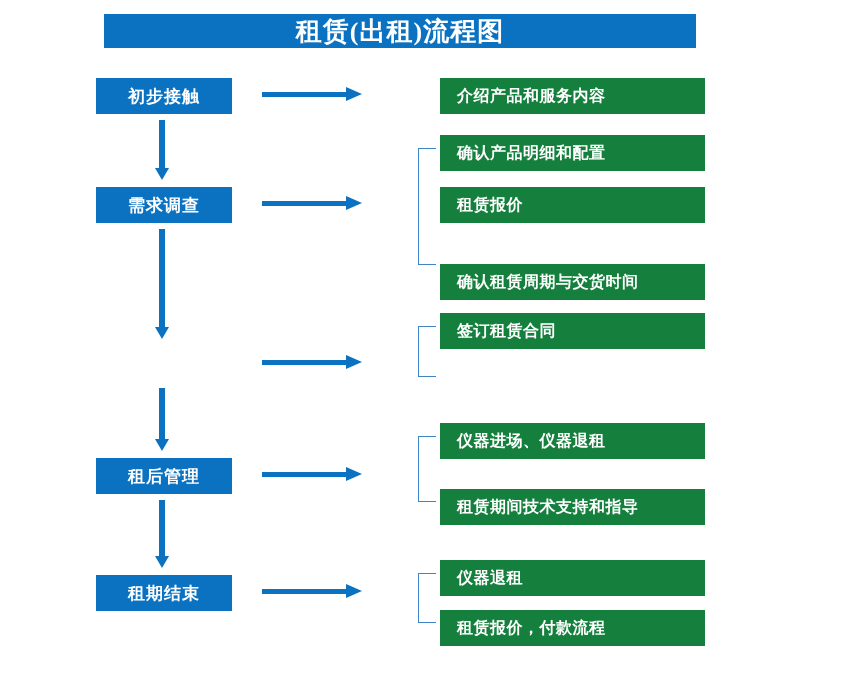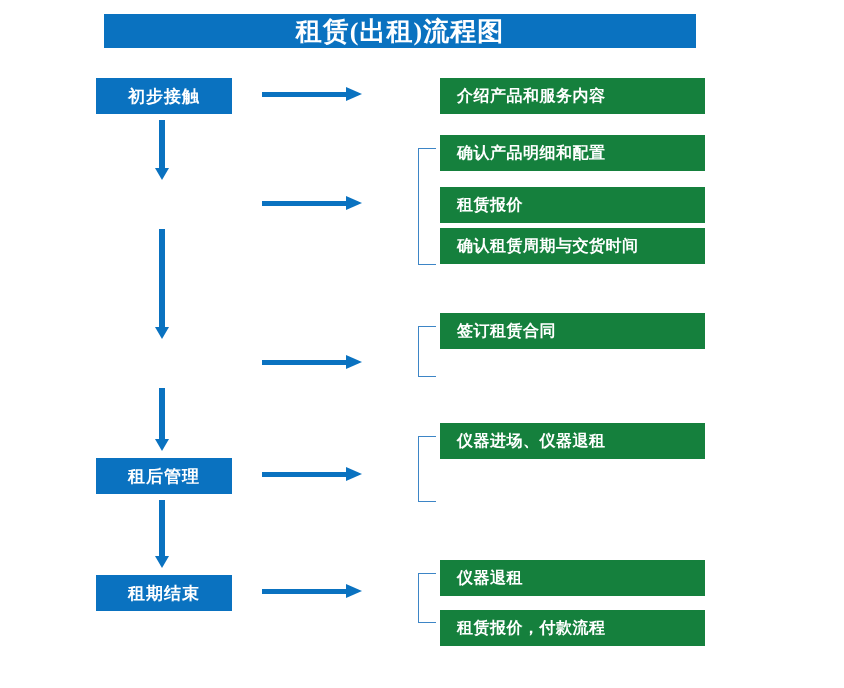--- a/index.html
+++ b/index.html
@@ -112,20 +112,21 @@
   }
 </style>
 </head>
 <body>
 
 <div id="canvas">
 
   <div class="title-banner">租赁(出租)流程图</div>
 
   <div class="stage-box" style="top:78px">初步接触</div>
+  <div class="stage-box" style="top:187px">需求调查</div>
   <div class="stage-box" style="top:575px">租期结束</div>
   <div class="stage-box" style="top:458px">租后管理</div>
 
   <div class="h-arrow" style="top:87px">
     <div class="shaft"></div>
     <div class="head"></div>
   </div>
   <div class="h-arrow" style="top:196px">
     <div class="shaft"></div>
     <div class="head"></div>
@@ -161,19 +162,20 @@
   </div>
 
   <div class="bracket" style="top:148px;height:117px"></div>
   <div class="bracket" style="top:326px;height:51px"></div>
   <div class="bracket" style="top:436px;height:66px"></div>
   <div class="bracket" style="top:573px;height:50px"></div>
 
   <div class="detail-box" style="top:78px">介绍产品和服务内容</div>
   <div class="detail-box" style="top:135px">确认产品明细和配置</div>
   <div class="detail-box" style="top:187px">租赁报价</div>
-  <div class="detail-box" style="top:228px">确认租赁周期与交货时间</div>
+  <div class="detail-box" style="top:264px">确认租赁周期与交货时间</div>
   <div class="detail-box" style="top:313px">签订租赁合同</div>
   <div class="detail-box" style="top:423px">仪器进场、仪器退租</div>
+  <div class="detail-box" style="top:489px">租赁期间技术支持和指导</div>
   <div class="detail-box" style="top:560px">仪器退租</div>
   <div class="detail-box" style="top:610px">租赁报价，付款流程</div>
 
 </div>
 
 </body></html>

